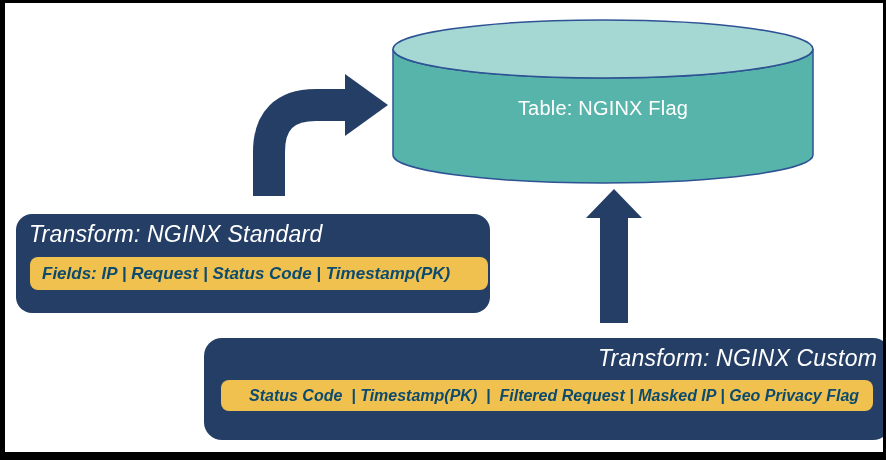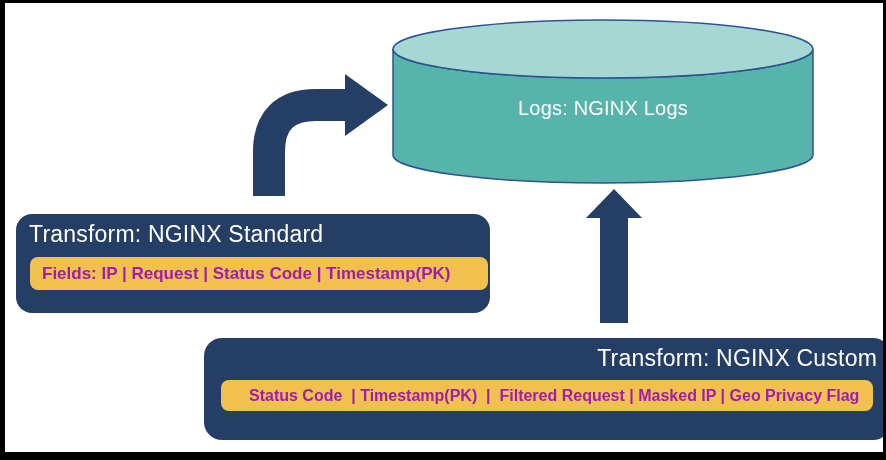--- a/index.html
+++ b/index.html
@@ -25,34 +25,35 @@
   .arrow-head{fill:var(--navy);}
   .cyl-label{
     position:absolute;left:393px;top:97px;width:420px;
     text-align:center;color:#fff;font-size:20px;letter-spacing:.2px;
   }
   .box{
     position:absolute;
     background:var(--navy);
     color:#fff;
     border-radius:16px;
+    font-style:italic;
   }
   .box1{left:16px;top:214px;width:474px;height:99px;}
   .box2{left:204px;top:338px;width:687px;height:102px;border-radius:18px;}
   .box-title{
     font-size:23px;
     padding:7px 14px 0 13px;
     letter-spacing:.2px;
     white-space:nowrap;
   }
   .box2 .box-title{text-align:right;}
   .fields-bar{
     position:absolute;
     background:var(--yellow);
-    color:#a21caf;
+    color:#0c4a6e;
     font-weight:bold;
     white-space:pre;
     border-radius:8px;
     display:flex;align-items:center;
     box-sizing:border-box;
     overflow:hidden;
   }
   .bar1{left:14px;top:43px;width:458px;height:33px;font-size:17px;padding-left:12px;}
   .bar2{left:17px;top:42px;width:652px;height:31px;font-size:16px;padding-left:28px;}
 </style>
@@ -69,21 +70,21 @@
     </g>
 
     <polygon class="arrow-head" points="600,323 600,218 586,218 614,189 642,218 628,218 628,323"></polygon>
 
     <g>
       <path class="cyl-body" d="M393,49 L393,155 A210,28 0 0 0 813,155 L813,49 A210,29 0 0 1 393,49 Z"></path>
       <ellipse class="cyl-top" cx="603" cy="49" rx="210" ry="29"></ellipse>
     </g>
   </svg>
 
-  <div class="cyl-label">Logs: NGINX Logs</div>
+  <div class="cyl-label">Table: NGINX Flag</div>
 
   <div class="box box1">
     <div class="box-title">Transform: NGINX Standard</div>
     <div class="fields-bar bar1">Fields: IP | Request | Status Code | Timestamp(PK)</div>
   </div>
 
   <div class="box box2">
     <div class="box-title">Transform: NGINX Custom</div>
     <div class="fields-bar bar2">Status Code  | Timestamp(PK)  |  Filtered Request | Masked IP | Geo Privacy Flag</div>
   </div>

